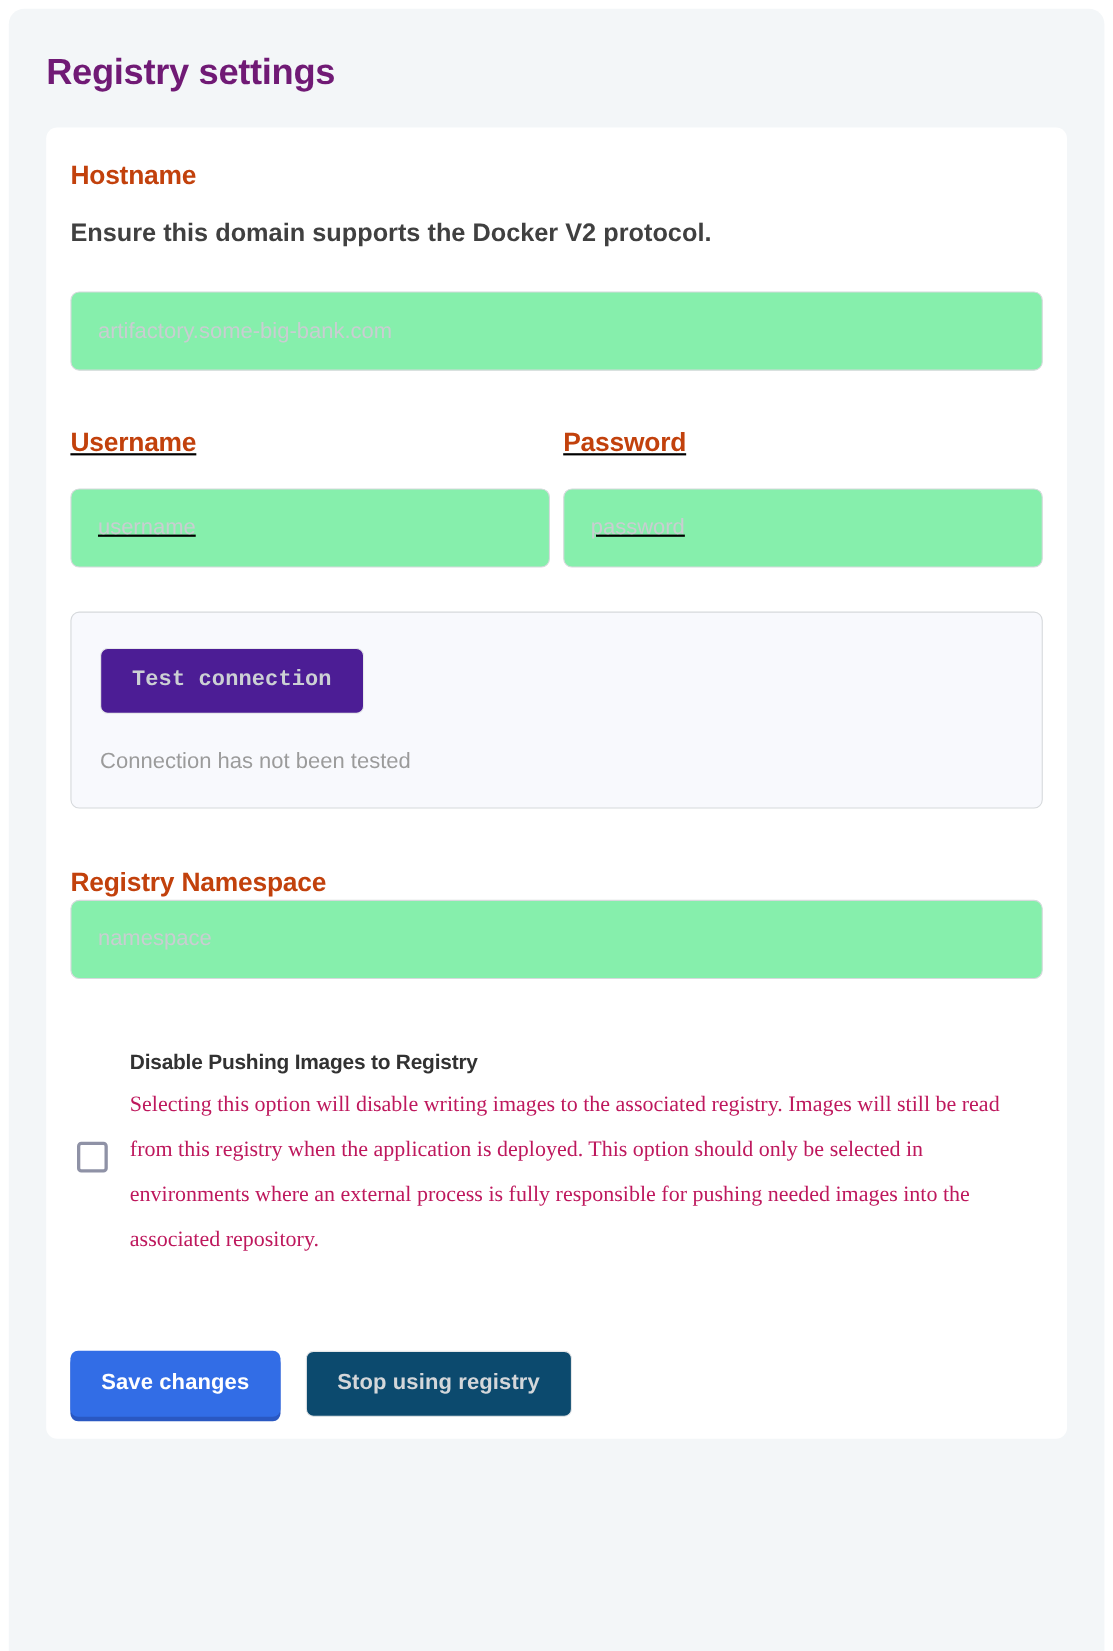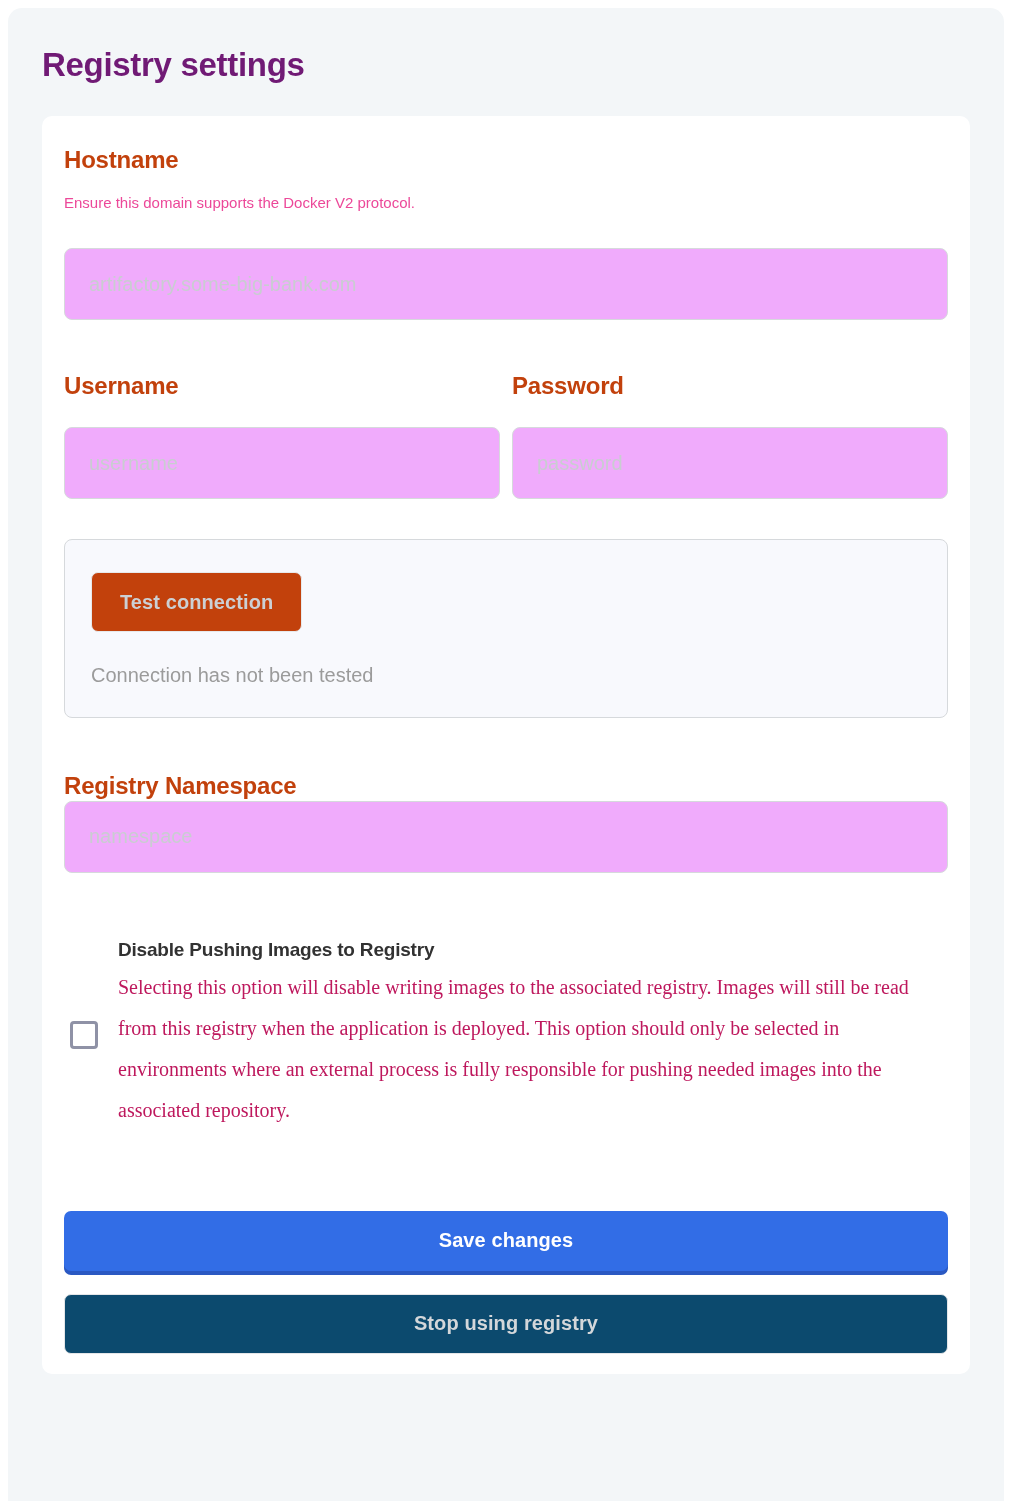--- a/index.html
+++ b/index.html
@@ -31,44 +31,46 @@
     padding: 30px 22px 20px 22px;
   }
   .field-label {
     font-size: 24px;
     font-weight: bold;
     color: #c2410c;
     line-height: 1.2;
     letter-spacing: -0.2px;
   }
   .help-text {
-    font-size: 15px;
-    color: #ec4899;
+    font-size: 23px;
+    color: #404040;
     line-height: 2.1;
     margin-top: 12px;
+    font-weight: bold;
   }
   .text-input {
     display: block;
     width: 100%;
     height: 72px;
     border: 1.5px solid #d6d9dc;
     border-radius: 8px;
-    background: #f0abfc;
+    background: #86efac;
     padding: 16px 24px;
     font-family: "Liberation Sans", "DejaVu Sans", sans-serif;
     font-size: 20px;
     color: #323232;
     outline: none;
   }
   .text-input::placeholder { color: #c9cdd1; opacity: 1; }
   .hostname-input { margin-top: 30px; }
   .cred-row {
     display: flex;
     gap: 12px;
     margin-top: 52px;
+    text-decoration: underline;
   }
   .cred-col { flex: 1; }
   .cred-col .text-input { margin-top: 26px; }
   .test-panel {
     margin-top: 40px;
     background: #f8f9fd;
     border: 1.5px solid #d6d9dc;
     border-radius: 8px;
     padding: 32px 26px 30px 26px;
   }
@@ -77,24 +79,25 @@
     height: 60px;
     border-radius: 7px;
     font-family: "Liberation Sans", "DejaVu Sans", sans-serif;
     font-size: 20px;
     font-weight: bold;
     padding: 0 28px;
     cursor: pointer;
     letter-spacing: 0.1px;
   }
   .btn-disabled-outline {
-    background: #c2410c;
+    background: #4c1d95;
     border: 1.5px solid #e7e9eb;
     color: #ccd0d4;
     cursor: default;
+    font-family: Liberation Mono, monospace;
   }
   .test-status {
     margin-top: 32px;
     font-size: 20px;
     color: #9b9b9b;
   }
   .namespace-section { margin-top: 54px; }
   .namespace-input { }
   .checkbox-section {
     margin-top: 66px;
@@ -126,21 +129,20 @@
     font-size: 20px;
     color: #be185d;
     line-height: 2.05;
     margin-top: 6px;
     font-family: Liberation Serif, serif;
   }
   .actions-row {
     margin-top: 80px;
     display: flex;
     gap: 23px;
-    flex-direction: column;
   }
   .btn-primary {
     background: #326de6;
     border: none;
     color: #ffffff;
     box-shadow: 0 4px 0 #2a58c2;
     border-radius: 7px;
   }
   .btn-stop {
     background: #0c4a6e;

